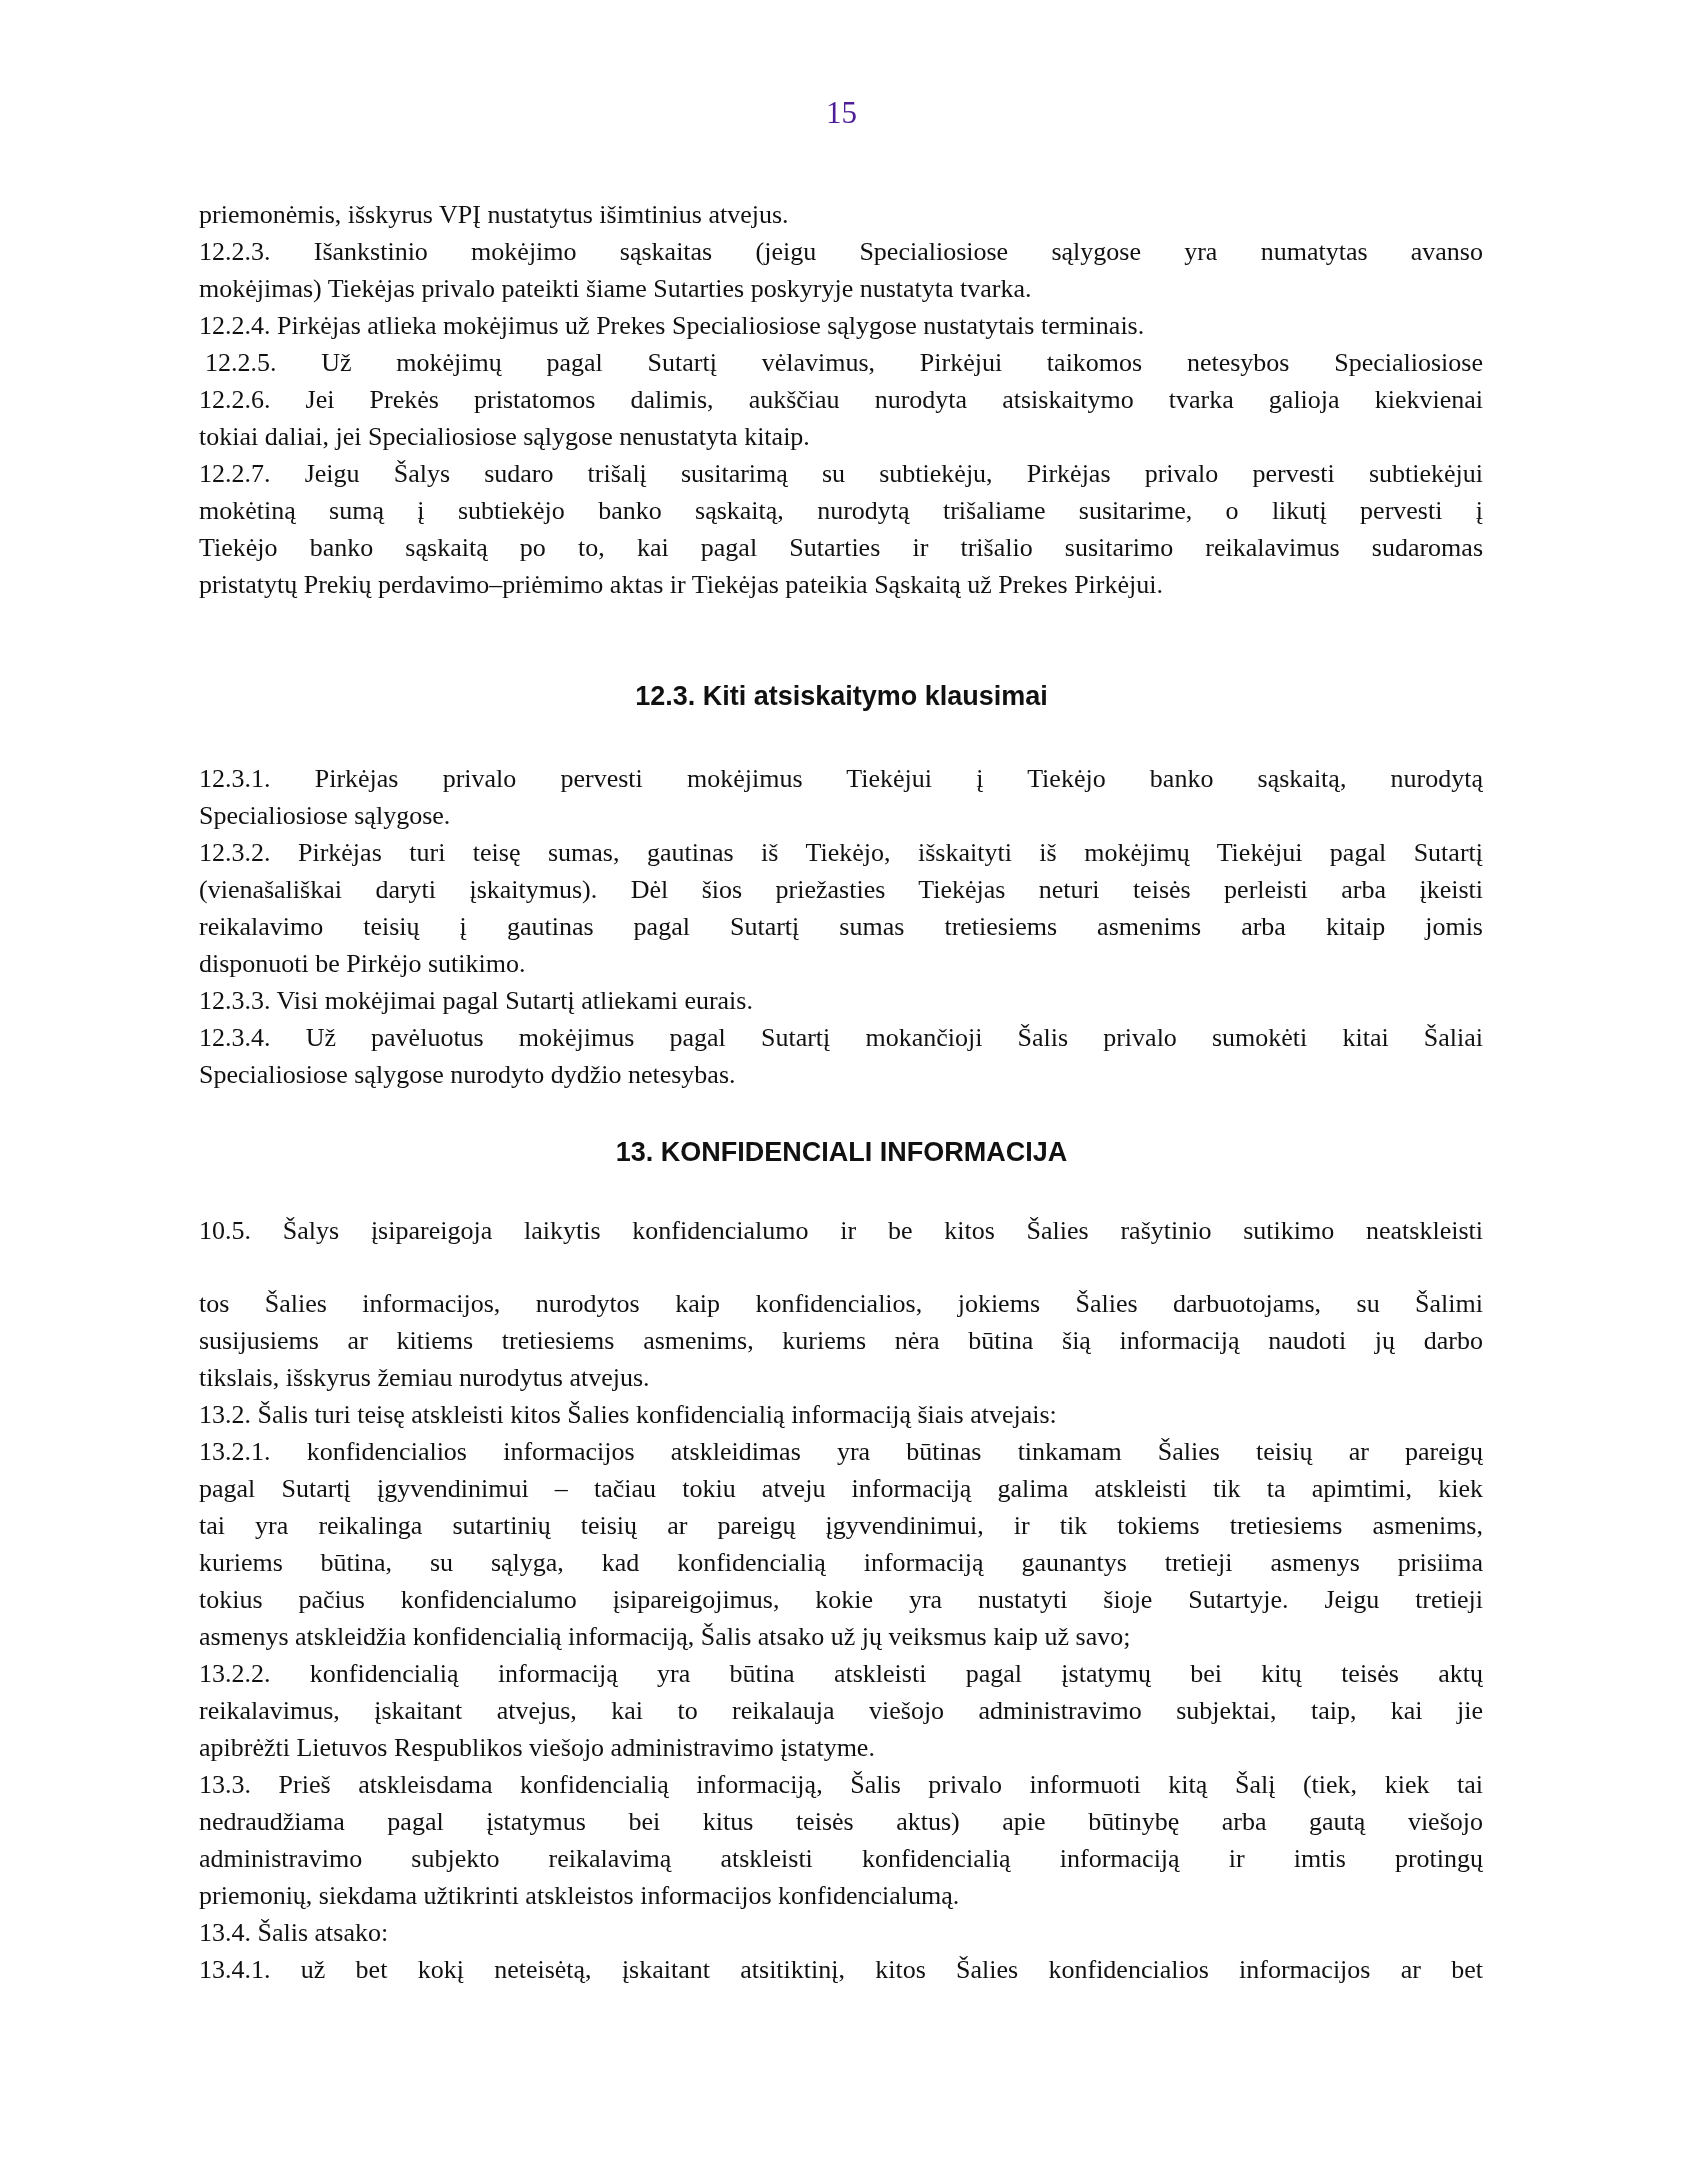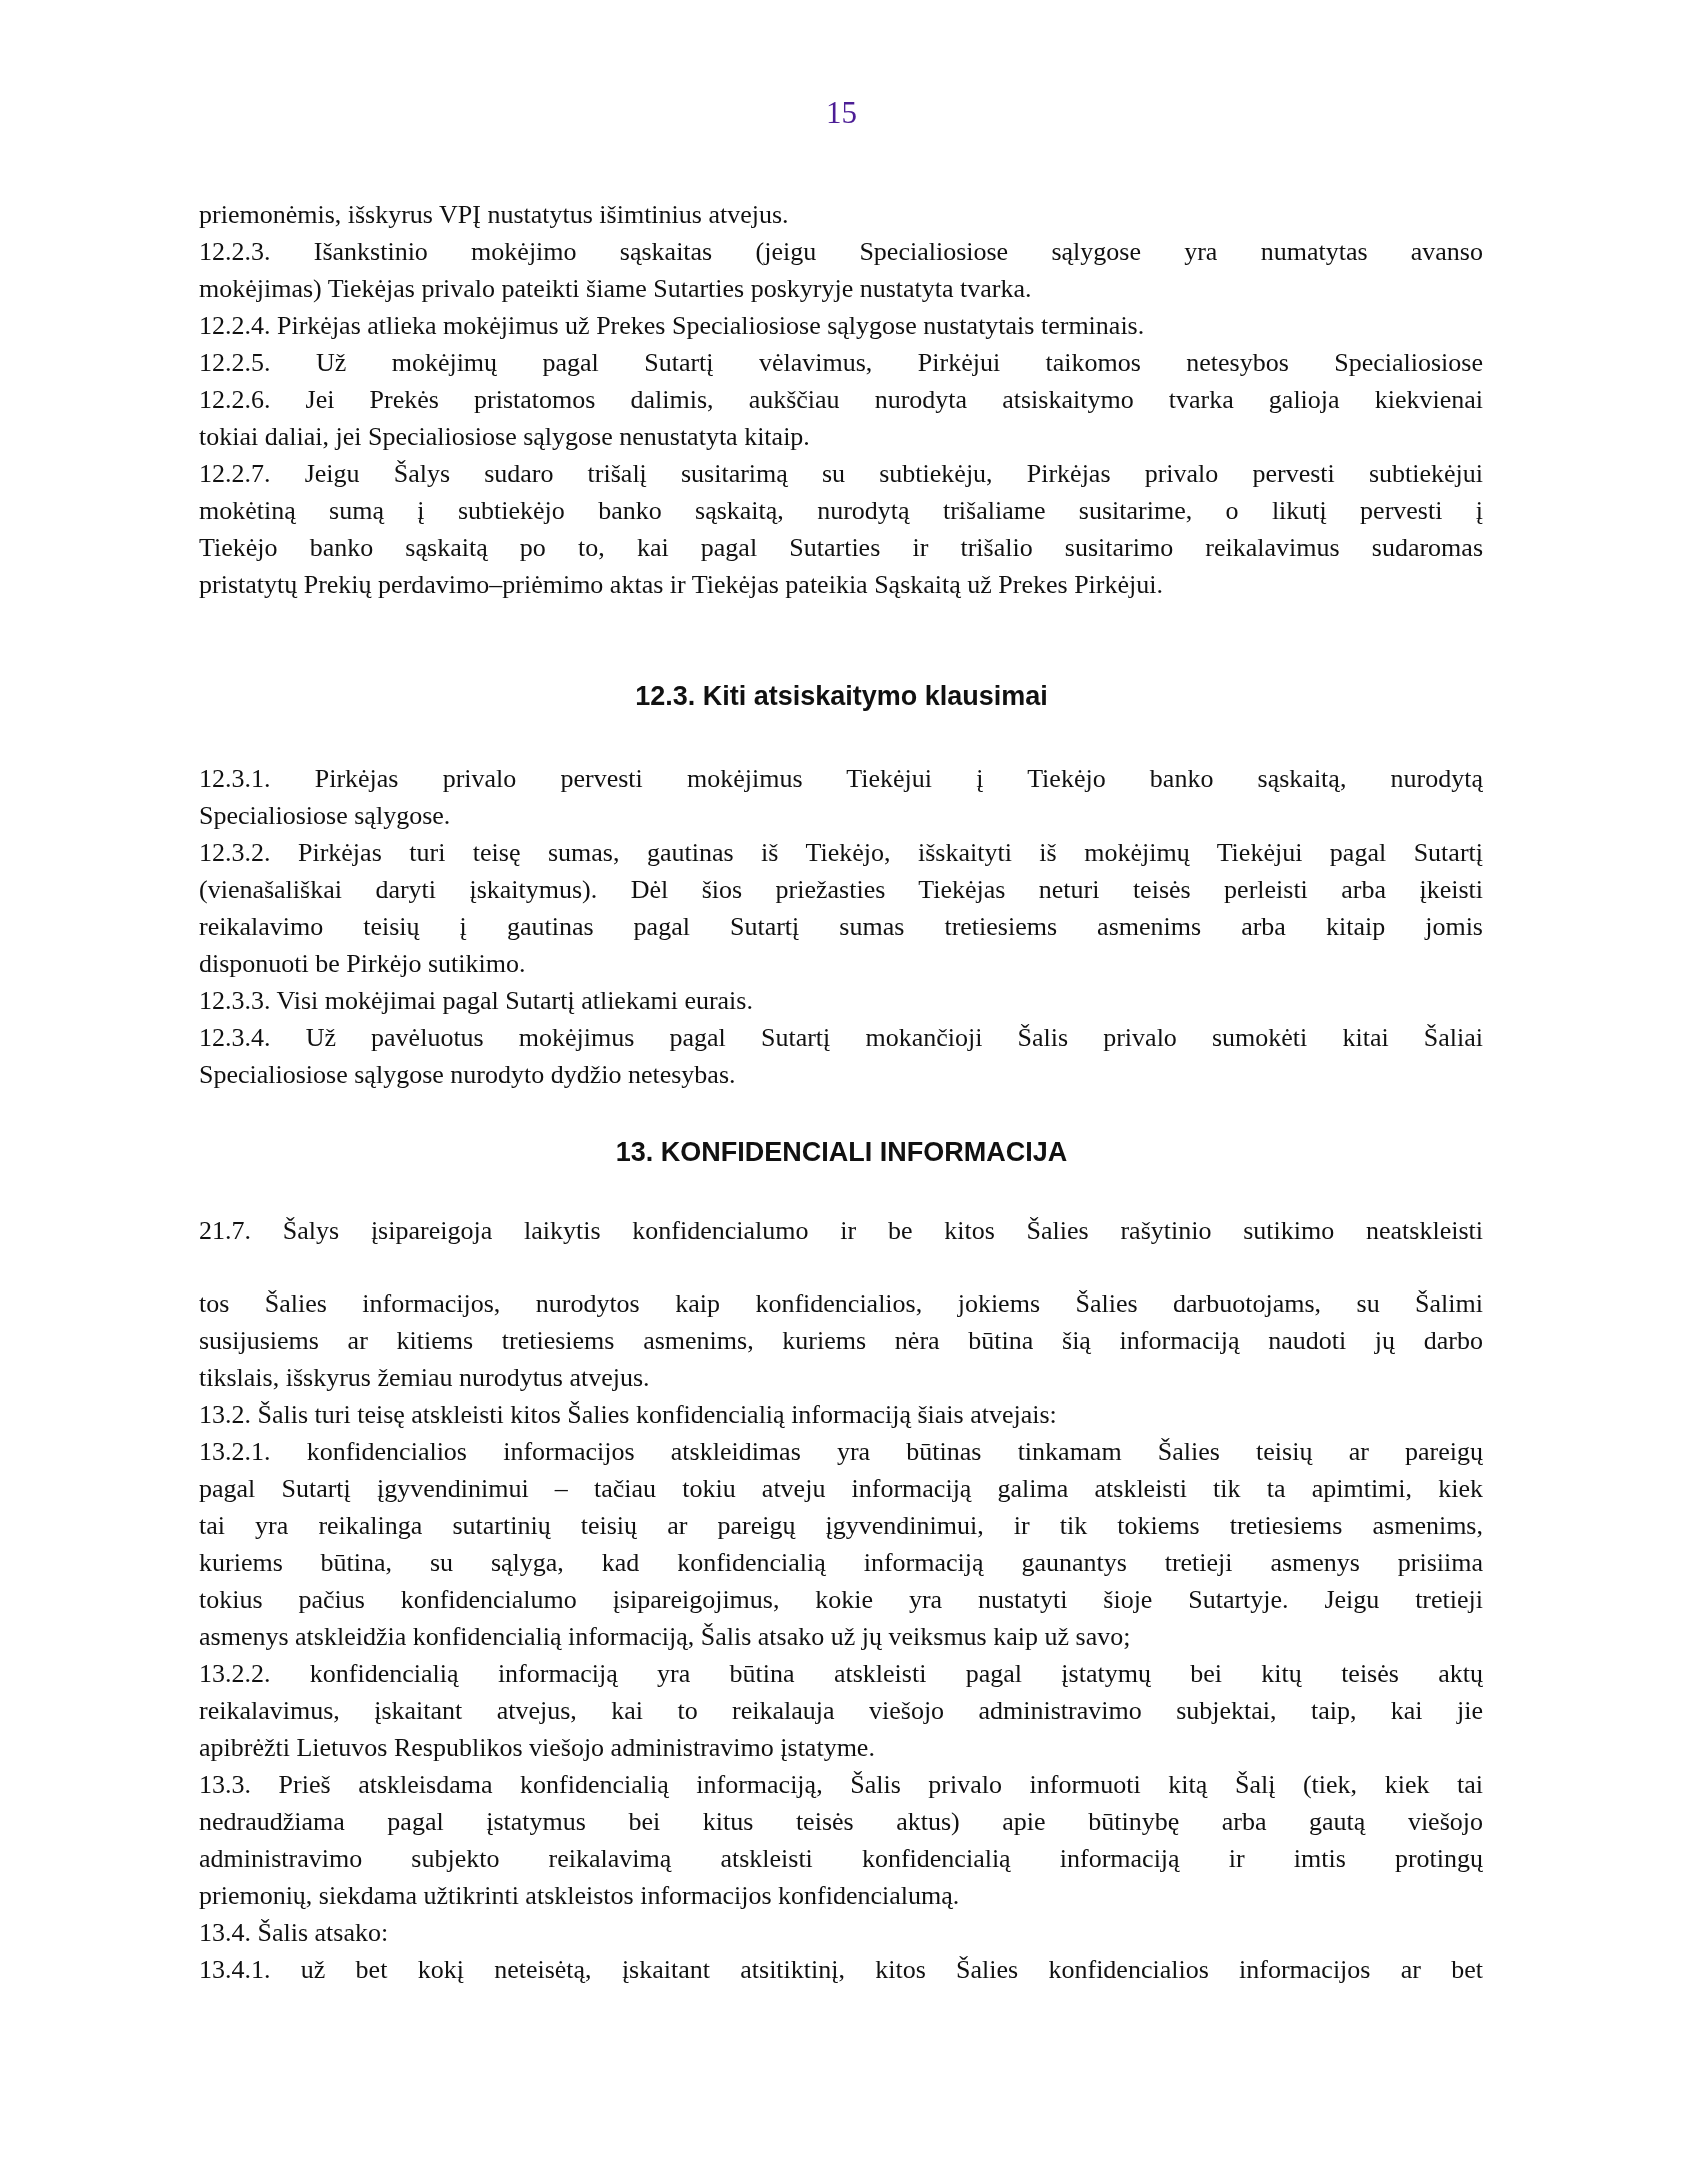--- a/index.html
+++ b/index.html
@@ -27,21 +27,21 @@
 </head>
 <body>
 
 <div class="page-number">15</div>
 
 <div class="block" id="b1">
     <div class="line last">priemonėmis, išskyrus VPĮ nustatytus išimtinius atvejus.</div>
     <div class="line" style="white-space: normal; overflow: hidden;">12.2.3.  Išankstinio mokėjimo sąskaitas (jeigu Specialiosiose sąlygose yra numatytas avanso</div>
     <div class="line last">mokėjimas) Tiekėjas privalo pateikti šiame Sutarties poskyryje nustatyta tvarka.</div>
     <div class="line last">12.2.4.  Pirkėjas atlieka mokėjimus už Prekes Specialiosiose sąlygose nustatytais terminais.</div>
-    <div class="line" style="white-space: normal; overflow: hidden;">12.2.5.  Už mokėjimų pagal Sutartį vėlavimus, Pirkėjui taikomos netesybos Specialiosiose</div>
+    <div class="line" style="white-space: normal; overflow: hidden; margin-left: 6px;">12.2.5.  Už mokėjimų pagal Sutartį vėlavimus, Pirkėjui taikomos netesybos Specialiosiose</div>
     <div class="line" style="white-space: normal; overflow: hidden;">12.2.6.  Jei Prekės pristatomos dalimis, aukščiau nurodyta atsiskaitymo tvarka galioja kiekvienai</div>
     <div class="line last">tokiai daliai, jei Specialiosiose sąlygose nenustatyta kitaip.</div>
     <div class="line" style="white-space: normal; overflow: hidden;">12.2.7. Jeigu Šalys sudaro trišalį susitarimą su subtiekėju, Pirkėjas privalo pervesti subtiekėjui</div>
     <div class="line" style="white-space: normal; overflow: hidden;">mokėtiną sumą į subtiekėjo banko sąskaitą, nurodytą trišaliame susitarime, o likutį pervesti į</div>
     <div class="line" style="white-space: normal; overflow: hidden;">Tiekėjo banko sąskaitą po to, kai pagal Sutarties ir trišalio susitarimo reikalavimus sudaromas</div>
     <div class="line last">pristatytų Prekių perdavimo–priėmimo aktas ir Tiekėjas pateikia Sąskaitą už Prekes Pirkėjui.</div>
   </div>
 
 <div class="heading" id="h123">12.3. Kiti atsiskaitymo klausimai</div>
 
@@ -53,21 +53,21 @@
     <div class="line" style="white-space: normal; overflow: hidden;">reikalavimo teisių į gautinas pagal Sutartį sumas tretiesiems asmenims arba kitaip jomis</div>
     <div class="line last">disponuoti be Pirkėjo sutikimo.</div>
     <div class="line last">12.3.3.  Visi mokėjimai pagal Sutartį atliekami eurais.</div>
     <div class="line" style="white-space: normal; overflow: hidden;">12.3.4.  Už pavėluotus mokėjimus pagal Sutartį mokančioji Šalis privalo sumokėti kitai Šaliai</div>
     <div class="line last">Specialiosiose sąlygose nurodyto dydžio netesybas.</div>
   </div>
 
 <div class="heading" id="h13">13.  KONFIDENCIALI INFORMACIJA</div>
 
 <div class="block" id="b3">
-    <div class="line" style="white-space: normal; overflow: hidden;">21.7. Šalys įsipareigoja laikytis konfidencialumo ir be kitos Šalies rašytinio sutikimo neatskleisti</div>
+    <div class="line" style="white-space: normal; overflow: hidden;">10.5. Šalys įsipareigoja laikytis konfidencialumo ir be kitos Šalies rašytinio sutikimo neatskleisti</div>
     <div class="line" style="white-space: normal; overflow: hidden; margin-top: 36px;">tos Šalies informacijos, nurodytos kaip konfidencialios, jokiems Šalies darbuotojams, su Šalimi</div>
     <div class="line" style="white-space: normal; overflow: hidden;">susijusiems ar kitiems tretiesiems asmenims, kuriems nėra būtina šią informaciją naudoti jų darbo</div>
     <div class="line last">tikslais, išskyrus žemiau nurodytus atvejus.</div>
     <div class="line last">13.2. Šalis turi teisę atskleisti kitos Šalies konfidencialią informaciją šiais atvejais:</div>
     <div class="line" style="white-space: normal; overflow: hidden;">13.2.1.  konfidencialios informacijos atskleidimas yra būtinas tinkamam Šalies teisių ar pareigų</div>
     <div class="line" style="white-space: normal; overflow: hidden;">pagal Sutartį įgyvendinimui – tačiau tokiu atveju informaciją galima atskleisti tik ta apimtimi, kiek</div>
     <div class="line" style="white-space: normal; overflow: hidden;">tai yra reikalinga sutartinių teisių ar pareigų įgyvendinimui, ir tik tokiems tretiesiems asmenims,</div>
     <div class="line" style="white-space: normal; overflow: hidden;">kuriems būtina, su sąlyga, kad konfidencialią informaciją gaunantys tretieji asmenys prisiima</div>
     <div class="line" style="white-space: normal; overflow: hidden;">tokius pačius konfidencialumo įsipareigojimus, kokie yra nustatyti šioje Sutartyje. Jeigu tretieji</div>
     <div class="line last">asmenys atskleidžia konfidencialią informaciją, Šalis atsako už jų veiksmus kaip už savo;</div>

